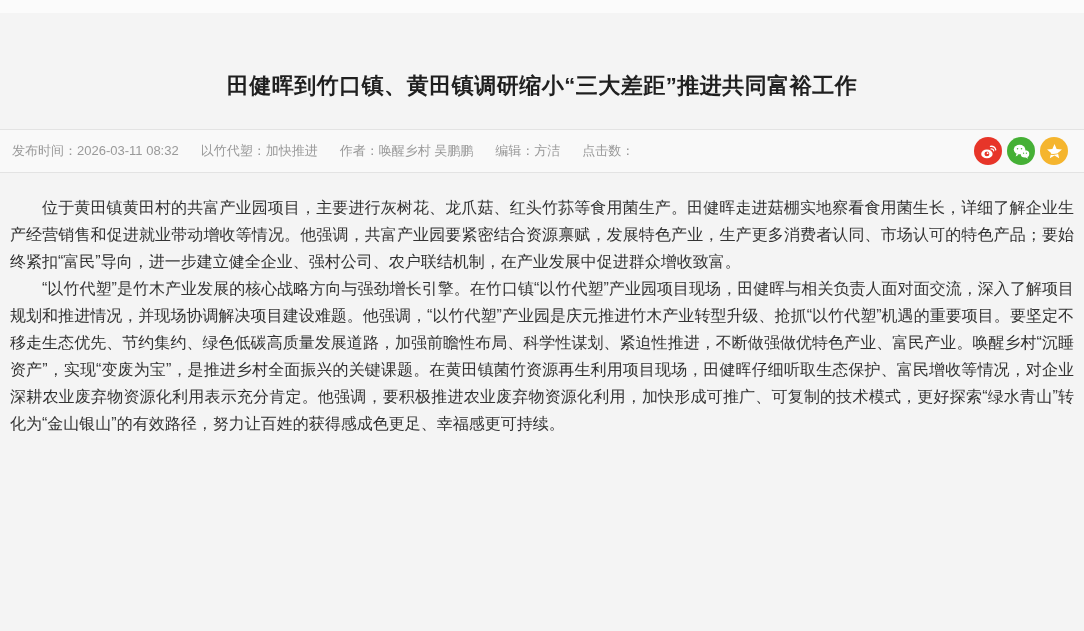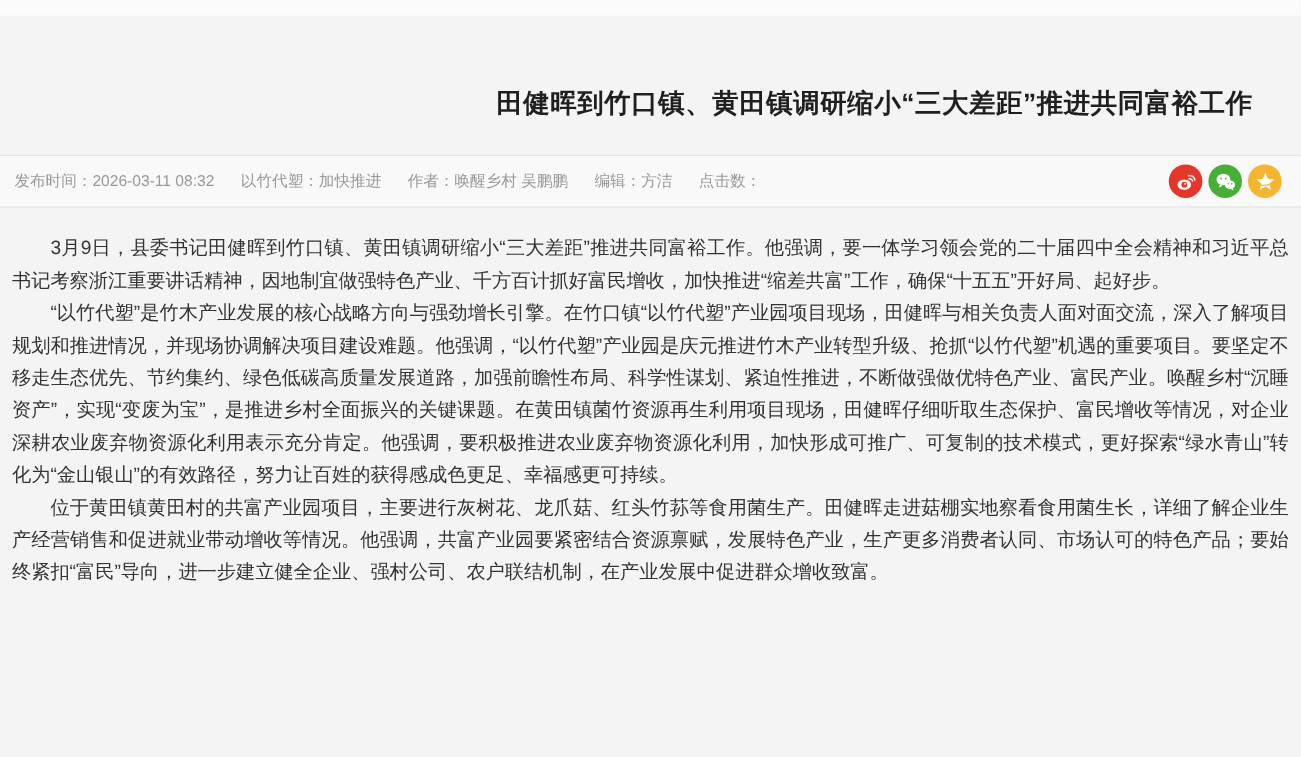--- a/index.html
+++ b/index.html
@@ -12,21 +12,21 @@
     width:1084px;height:631px;
     background:#f4f4f4;
     overflow:hidden;
   }
   .top-strip{
     height:13px;
     background:#fbfbfb;
   }
   .title-section{
     padding:60px 40px 30px 40px;
-    text-align:right;
+    text-align:center;
   }
   .article-title{
     margin:0;
     font-size:22px;
     font-weight:bold;
     color:#1f1f1f;
     letter-spacing:0.5px;
     line-height:1.2;
   }
   .meta-bar{
@@ -125,18 +125,17 @@
           <svg viewBox="0 0 24 24" width="19" height="19" aria-hidden="true">
             <path d="M12 2.6 L14.7 8.9 L21.4 9.5 L16.3 13.9 L17.9 20.6 L12 17 L6.1 20.6 L7.7 13.9 L2.6 9.5 L9.3 8.9 Z" fill="#fff"></path>
             <path d="M3.5 14.4 Q12 17.6 20.5 12.8" stroke="#f5b52e" stroke-width="1.3" fill="none"></path>
           </svg>
         </span>
       </div>
     </div>
   </div>
 
   <div class="article-body">
-    <p>3月9日，县委书记田健晖到竹口镇、黄田镇调研缩小“三大差距”推进共同富裕工作。他强调，要一体学习领会党的二十届四中全会精神和习近平总书记考察浙江重要讲话精神，因地制宜做强特色产业、千方百计抓好富民增收，加快推进“缩差共富”工作，确保“十五五”开好局、起好步。</p>
+    <p>位于黄田镇黄田村的共富产业园项目，主要进行灰树花、龙爪菇、红头竹荪等食用菌生产。田健晖走进菇棚实地察看食用菌生长，详细了解企业生产经营销售和促进就业带动增收等情况。他强调，共富产业园要紧密结合资源禀赋，发展特色产业，生产更多消费者认同、市场认可的特色产品；要始终紧扣“富民”导向，进一步建立健全企业、强村公司、农户联结机制，在产业发展中促进群众增收致富。</p>
     <p>“以竹代塑”是竹木产业发展的核心战略方向与强劲增长引擎。在竹口镇“以竹代塑”产业园项目现场，田健晖与相关负责人面对面交流，深入了解项目规划和推进情况，并现场协调解决项目建设难题。他强调，“以竹代塑”产业园是庆元推进竹木产业转型升级、抢抓“以竹代塑”机遇的重要项目。要坚定不移走生态优先、节约集约、绿色低碳高质量发展道路，加强前瞻性布局、科学性谋划、紧迫性推进，不断做强做优特色产业、富民产业。唤醒乡村“沉睡资产”，实现“变废为宝”，是推进乡村全面振兴的关键课题。在黄田镇菌竹资源再生利用项目现场，田健晖仔细听取生态保护、富民增收等情况，对企业深耕农业废弃物资源化利用表示充分肯定。他强调，要积极推进农业废弃物资源化利用，加快形成可推广、可复制的技术模式，更好探索“绿水青山”转化为“金山银山”的有效路径，努力让百姓的获得感成色更足、幸福感更可持续。</p>
-    <p>位于黄田镇黄田村的共富产业园项目，主要进行灰树花、龙爪菇、红头竹荪等食用菌生产。田健晖走进菇棚实地察看食用菌生长，详细了解企业生产经营销售和促进就业带动增收等情况。他强调，共富产业园要紧密结合资源禀赋，发展特色产业，生产更多消费者认同、市场认可的特色产品；要始终紧扣“富民”导向，进一步建立健全企业、强村公司、农户联结机制，在产业发展中促进群众增收致富。</p>
   </div>
 
 </div>
 
 </body></html>

